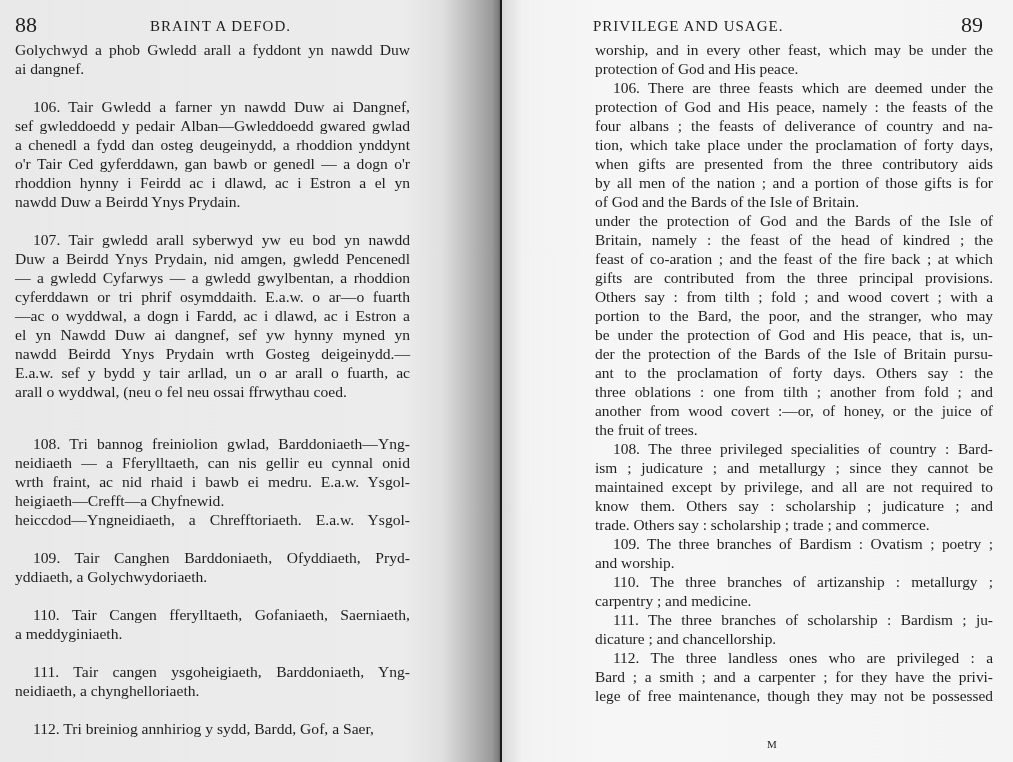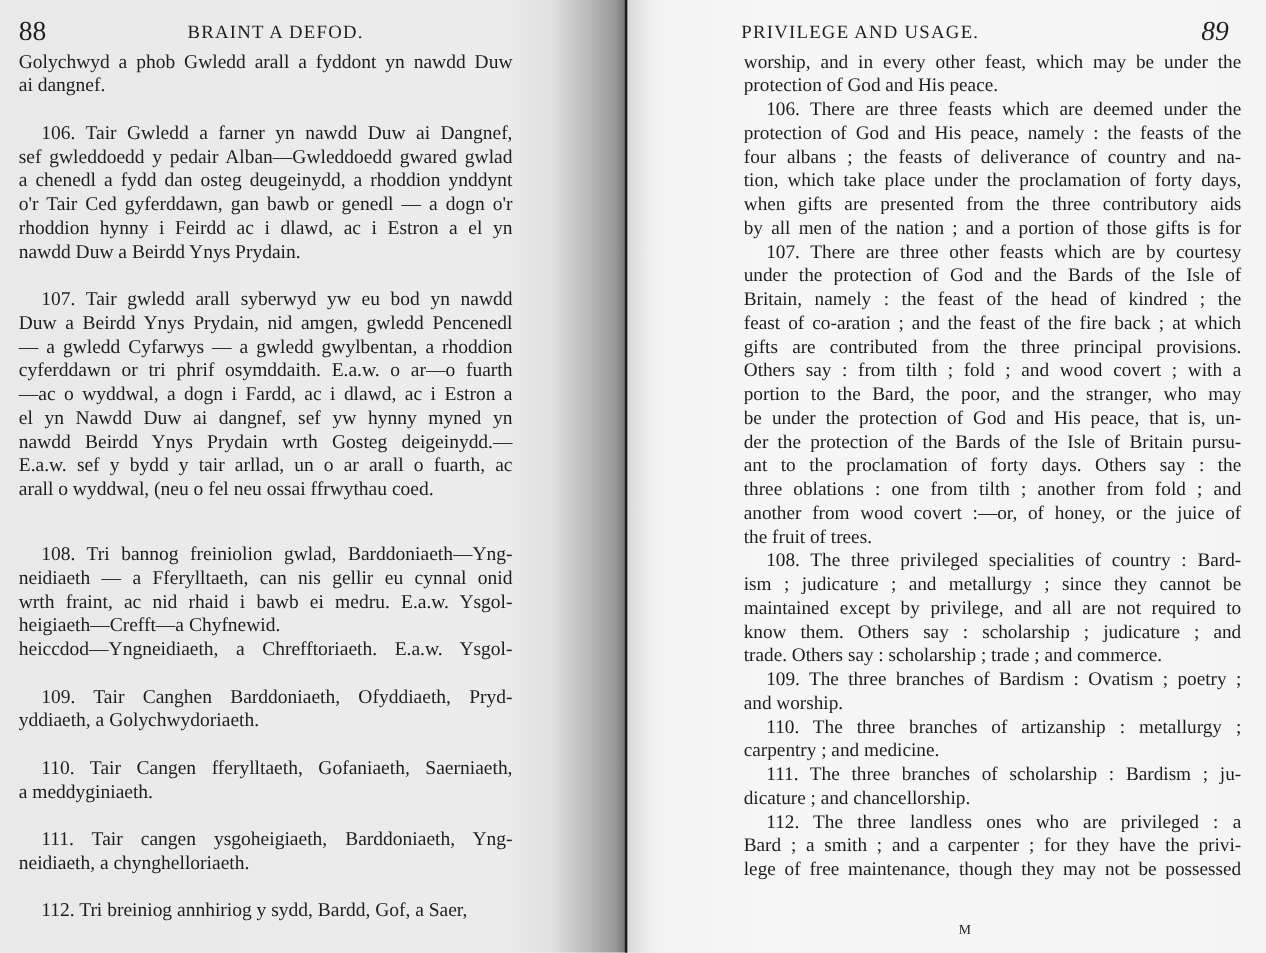--- a/index.html
+++ b/index.html
@@ -29,21 +29,21 @@
   .para { margin:0; }
 
   
   .page-left .folio { left:15px; top:12px; }
   .page-left .running-head { left:150px; top:18px; }
   .page-left .text-block { left:15px; top:40px; width:395px; }
   .page-left .gap { height:19px; }
   .page-left .gap-lg { height:19px; }
 
   
-  .page-right .folio { left:459px; top:12px;font-style:italic; }
+  .page-right .folio { left:459px; top:12px; }
   .page-right .running-head { left:91px; top:18px; }
   .page-right .text-block { left:93px; top:40px; width:398px; font-size:15.4px; }
   .page-right .signature { position:absolute; left:265px; top:738px; font-size:11px; }
 
   .indent { padding-left:18px; }
 </style>
 </head>
 <body>
 
 <div class="page page-left">
@@ -118,23 +118,23 @@
       <span class="line">worship, and in every other feast, which may be under the</span>
       <span class="line last">protection of God and His peace.</span>
     </div>
     <div class="para">
       <span class="line indent">106.   There are three feasts which are deemed under the</span>
       <span class="line">protection of God and His peace, namely :  the feasts of the</span>
       <span class="line">four albans ;  the feasts of deliverance of country and na-</span>
       <span class="line">tion, which take place under the proclamation of forty days,</span>
       <span class="line">when gifts are presented from the three contributory aids</span>
       <span class="line">by all men of the nation ;  and a portion of those gifts is for</span>
+      <span class="line last">of God and the Bards of the Isle of Britain.</span>
     </div>
     <div class="para">
-      <span class="line indent">107.   There are three other feasts which are by courtesy</span>
       <span class="line">under the protection of God and the Bards of the Isle of</span>
       <span class="line">Britain, namely :  the feast of the head of kindred ;  the</span>
       <span class="line">feast of co-aration ;  and the feast of the fire back ;  at which</span>
       <span class="line">gifts are contributed from the three principal provisions.</span>
       <span class="line">Others say :  from tilth ;  fold ;  and wood covert ;  with a</span>
       <span class="line">portion to the Bard, the poor, and the stranger, who may</span>
       <span class="line">be under the protection of God and His peace, that is, un-</span>
       <span class="line">der the protection of the Bards of the Isle of Britain pursu-</span>
       <span class="line">ant to the proclamation of forty days.   Others say :  the</span>
       <span class="line">three oblations :  one from tilth ;  another from fold ;  and</span>

